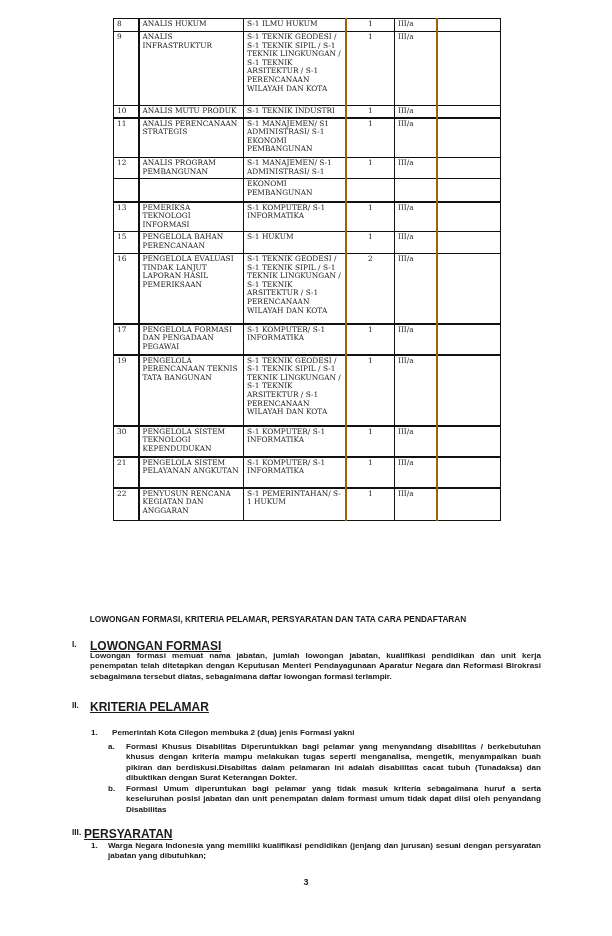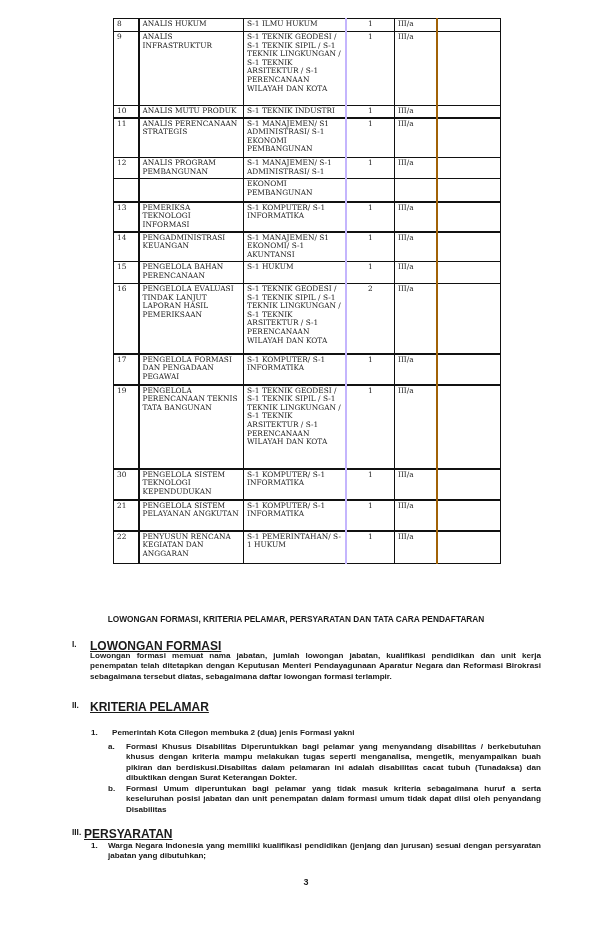--- a/index.html
+++ b/index.html
@@ -5,30 +5,30 @@
   html, body { margin: 0; padding: 0; background: #ffffff; }
   body { width: 612px; height: 936px; position: relative; overflow: hidden; color: #1a1a1a; }
   .page { position: absolute; left: 0; top: 0; width: 612px; height: 936px; background: #fff; }
 
   
   .tbl { position: absolute; left: 113px; top: 18px; border-collapse: collapse; table-layout: fixed;
          font-family: "DejaVu Serif", serif; font-size: 7.4px; line-height: 8.6px; color: #222; }
   .tbl td { border: 1px solid #111; vertical-align: top; padding: 1px 3px 1px 3px; word-wrap: break-word; }
   .tbl td.c1 { border-right: 2px solid #111; }
   .tbl td.c2 { border-right: 1px solid #111; }
-  .tbl td.c3 { border-right: 2px solid #c4b5fd; }
+  .tbl td.c3 { border-right: 2px solid #a16207; }
   .tbl td.c4 { text-align: center; border-right: 1px solid #111; }
   .tbl td.c5 { border-right: 2px solid #a16207; }
   .tbl col.k1 { width: 25px; } .tbl col.k2 { width: 105px; } .tbl col.k3 { width: 102px; }
   .tbl col.k4 { width: 49px; } .tbl col.k5 { width: 42px; } .tbl col.k6 { width: 64px; }
   .tbl tr.thick td { border-top: 2px solid #111; }
 
   
   .sans { font-family: "Liberation Sans", sans-serif; font-weight: bold; }
-  .title { position: absolute; left: 18px; width: 556px; top: 614px; text-align: center; font-weight: bold; font-size: 8.3px; }
+  .title { position: absolute; left: 0; width: 556px; top: 614px; text-align: center; font-weight: bold; font-size: 8.3px; }
   .sec-num { position: absolute; left: 72px; font-weight: bold; font-size: 8.3px; }
   .sec-title { position: absolute; left: 90px; font-weight: bold; font-size: 12px; text-decoration: underline; }
   .para { position: absolute; font-size: 8.1px; line-height: 10.4px; text-align: justify; }
   .li-num { position: absolute; font-size: 8.1px; }
   .pagenum { position: absolute; left: 0; width: 612px; text-align: center; top: 877px; font-size: 9px; }
 </style>
 </head>
 <body>
 
 <div class="page">
@@ -92,28 +92,20 @@
           <td class="c6"></td>
         </tr>
         <tr class="thick" style="height: 30px;">
           <td class="c1">13</td>
           <td class="c2">PEMERIKSA TEKNOLOGI INFORMASI</td>
           <td class="c3">S-1 KOMPUTER/ S-1 INFORMATIKA</td>
           <td class="c4">1</td>
           <td class="c5">III/a</td>
           <td class="c6"></td>
         </tr>
-        <tr class="thick" style="height: 30px;">
-          <td class="c1">14</td>
-          <td class="c2">PENGADMINISTRASI KEUANGAN</td>
-          <td class="c3">S-1 MANAJEMEN/ S1 EKONOMI/ S-1 AKUNTANSI</td>
-          <td class="c4">1</td>
-          <td class="c5">III/a</td>
-          <td class="c6"></td>
-        </tr>
         <tr style="height: 22px;">
           <td class="c1">15</td>
           <td class="c2">PENGELOLA BAHAN PERENCANAAN</td>
           <td class="c3">S-1 HUKUM</td>
           <td class="c4">1</td>
           <td class="c5">III/a</td>
           <td class="c6"></td>
         </tr>
         <tr style="height: 70px;">
           <td class="c1">16</td>
@@ -124,21 +116,21 @@
           <td class="c6"></td>
         </tr>
         <tr class="thick" style="height: 31px;">
           <td class="c1">17</td>
           <td class="c2">PENGELOLA FORMASI DAN PENGADAAN PEGAWAI</td>
           <td class="c3">S-1 KOMPUTER/ S-1 INFORMATIKA</td>
           <td class="c4">1</td>
           <td class="c5">III/a</td>
           <td class="c6"></td>
         </tr>
-        <tr class="thick" style="height: 84px;">
+        <tr class="thick" style="height: 71px;">
           <td class="c1">19</td>
           <td class="c2">PENGELOLA PERENCANAAN TEKNIS TATA BANGUNAN</td>
           <td class="c3">S-1 TEKNIK GEODESI / S-1 TEKNIK SIPIL / S-1 TEKNIK LINGKUNGAN / S-1 TEKNIK ARSITEKTUR / S-1 PERENCANAAN WILAYAH DAN KOTA</td>
           <td class="c4">1</td>
           <td class="c5">III/a</td>
           <td class="c6"></td>
         </tr>
         <tr class="thick" style="height: 31px;">
           <td class="c1">30</td>
           <td class="c2">PENGELOLA SISTEM TEKNOLOGI KEPENDUDUKAN</td>

